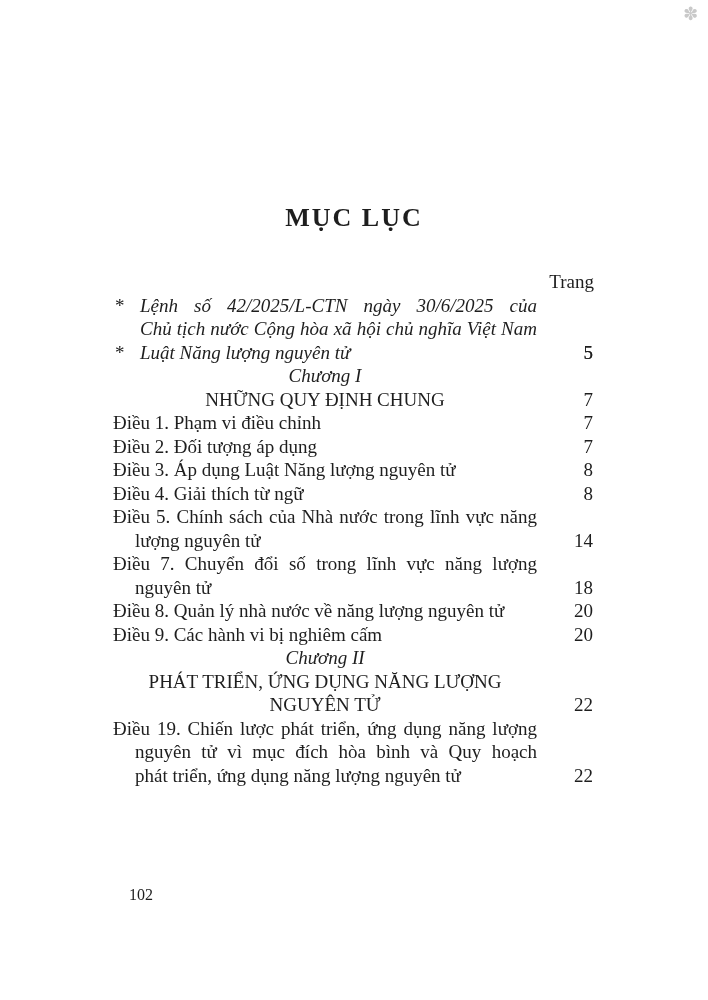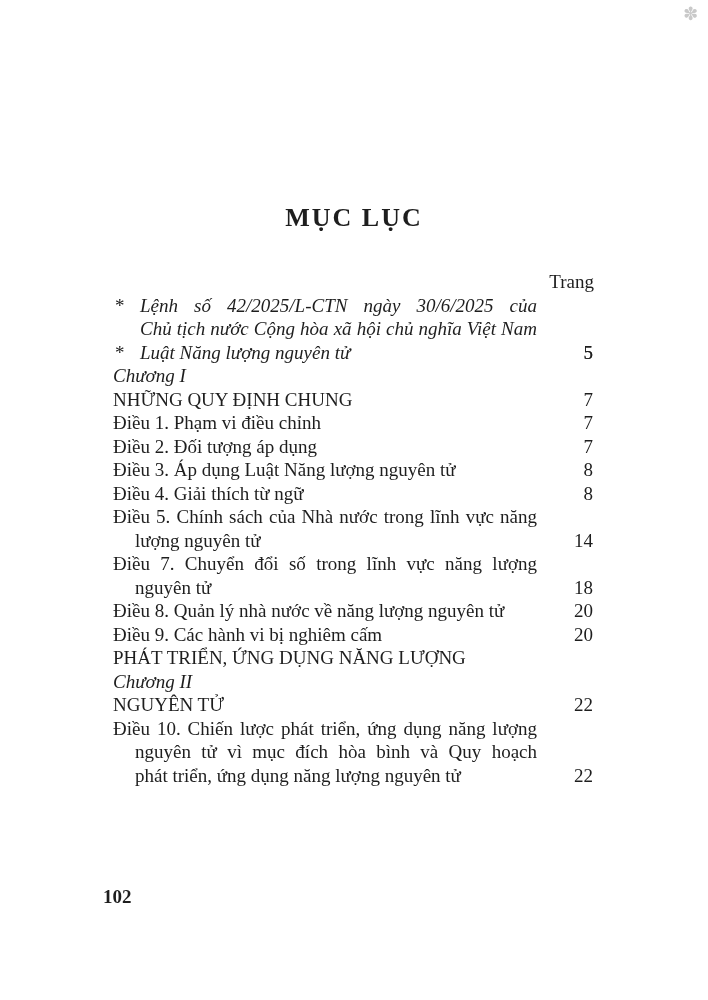--- a/index.html
+++ b/index.html
@@ -24,22 +24,22 @@
   }
   .line { position:relative; }
   .txt  { padding-right:58px; }             
   .trang{ text-align:right; padding-right:1px; }
   .it   { font-style:italic; }
   .jst  { text-align:justify; text-align-last:justify; }
   .indA { padding-left:27px; }              
   .indB { padding-left:22px; }              
   .marker { position:absolute; left:2px; top:0; font-style:normal; }
   .pg   { position:absolute; right:2px; top:0; font-style:normal; text-align:right; }
-  .ctext{ margin-right:58px; text-align:left; }  
-  .folio{ position:absolute; left:103px; top:886px; font-size:19px;font-weight:bold; }
+  .ctext{ margin-right:58px; text-align:center; }  
+  .folio{ position:absolute; left:129px; top:886px; font-size:16px; }
 </style>
 </head>
 <body>
 
 <div class="page">
 
   <div class="ornament">✽</div>
 
   <h1 class="title">MỤC LỤC</h1>
 
@@ -117,33 +117,33 @@
     <div class="line">
       <span class="txt">Điều 8. Quản lý nhà nước về năng lượng nguyên tử</span>
       <span class="pg">20</span>
     </div>
     <div class="line">
       <span class="txt">Điều 9. Các hành vi bị nghiêm cấm</span>
       <span class="pg">20</span>
     </div>
 
     <div class="line">
-      <div class="ctext">PHÁT TRIỂN, ỨNG DỤNG NĂNG LƯỢNG</div>
+      <div class="ctext it">Chương II</div>
     </div>
     <div class="line">
-      <div class="ctext it">Chương II</div>
+      <div class="ctext">PHÁT TRIỂN, ỨNG DỤNG NĂNG LƯỢNG</div>
     </div>
     <div class="line">
       <div class="ctext">NGUYÊN TỬ</div>
       <span class="pg">22</span>
     </div>
 
     <div>
       <div class="line txt jst">
-        <span>Điều 10. Chiến lược phát triển, ứng dụng năng lượng</span>
+        <span>Điều 19. Chiến lược phát triển, ứng dụng năng lượng</span>
       </div>
       <div class="line txt jst indB">
         <span>nguyên tử vì mục đích hòa bình và Quy hoạch</span>
       </div>
       <div class="line indB">
         <span class="txt">phát triển, ứng dụng năng lượng nguyên tử</span>
         <span class="pg">22</span>
       </div>
     </div>
 

